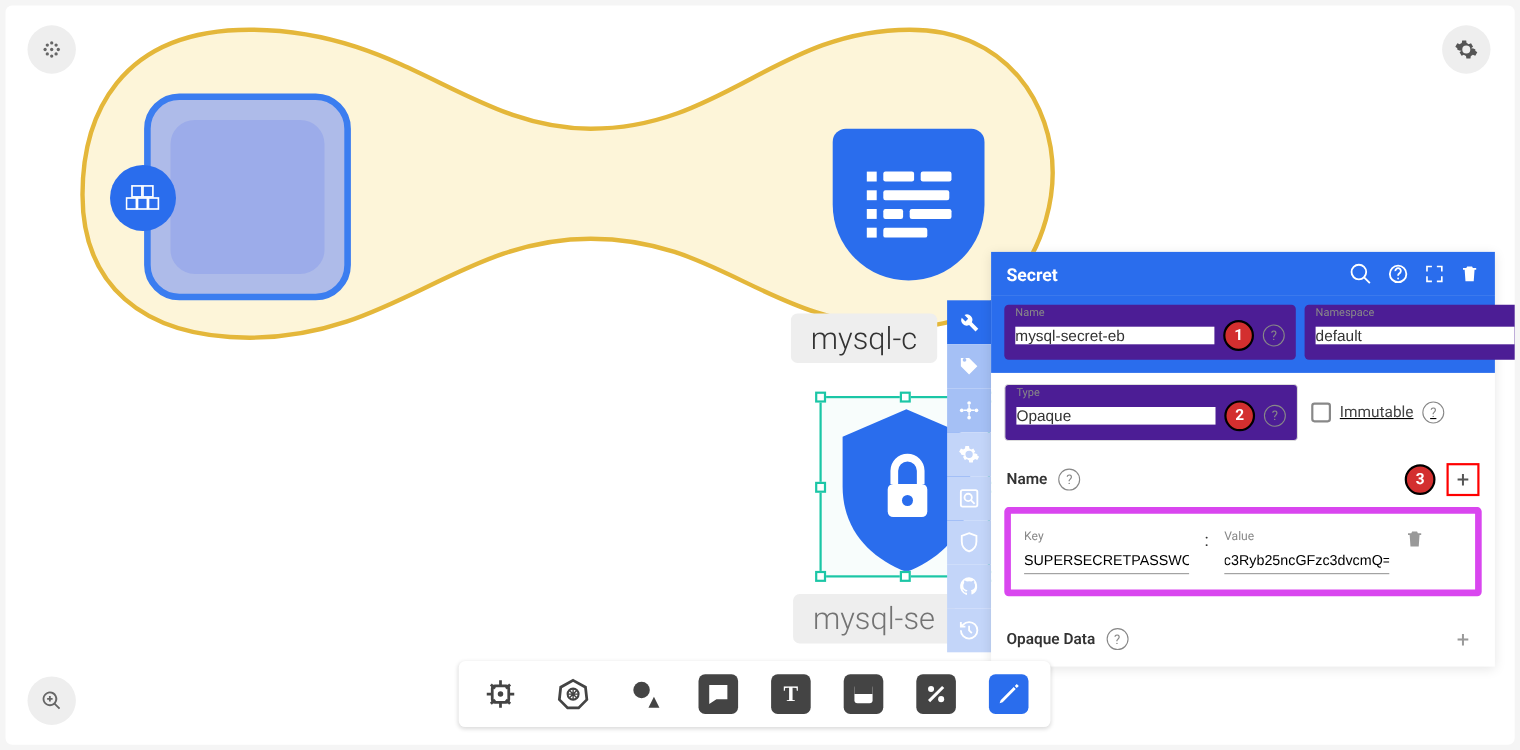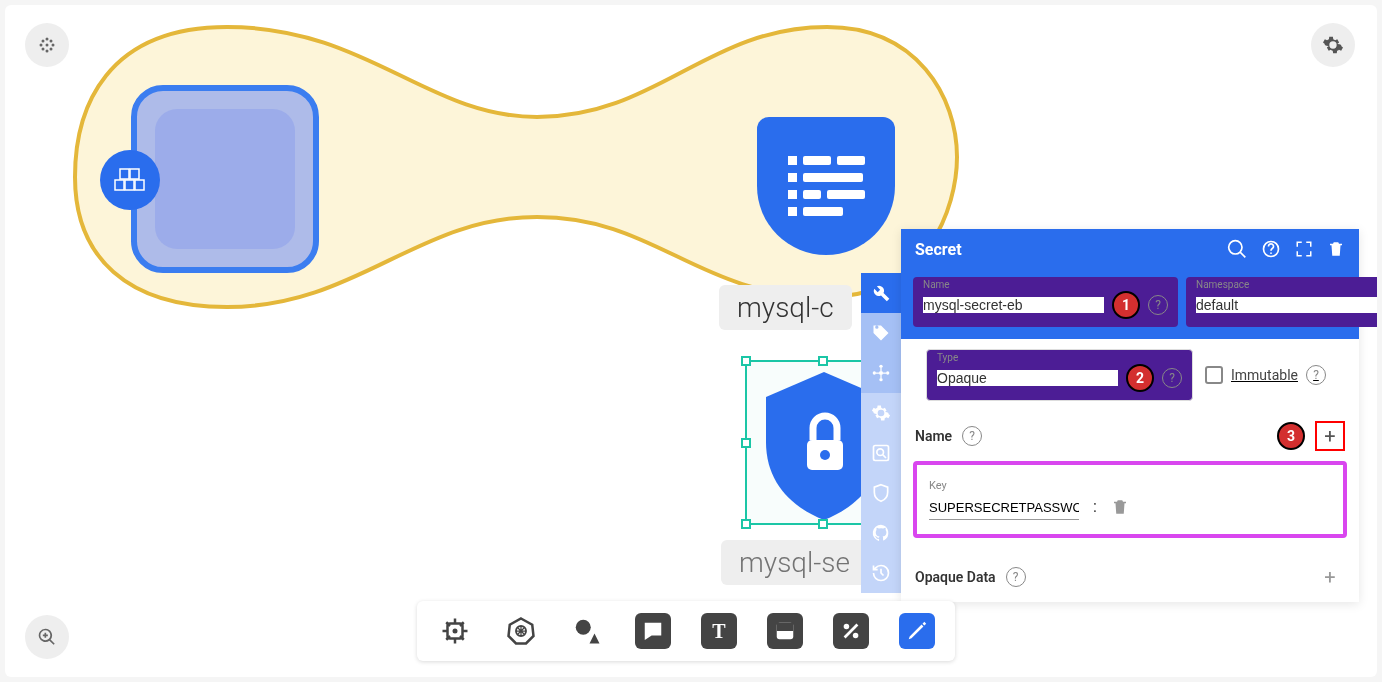--- a/index.html
+++ b/index.html
@@ -241,21 +241,21 @@
   border-radius: 50%;
   color: #fff;
   font-weight: bold;
   display: flex;
   align-items: center;
   justify-content: center;
   font-size: 14px;
 }
 
 .panel-row2 {
-  padding: 10px 25px;
+  padding: 10px 12px;
   display: flex;
   gap: 12px;
   align-items: center;
 }
 .field-bordered {
   border: 1px solid #ddd;
   border-radius: 4px;
 }
 .immut {
   display: flex;
@@ -295,24 +295,24 @@
   display: flex;
   align-items: center;
   justify-content: center;
   font-size: 20px;
   color: #999;
 }
 
 .data-row {
   margin: 0 12px 14px;
   padding: 14px 12px;
-  border: 4px solid #d946ef;
+  border: 6px solid #d946ef;
   border-radius: 4px;
   display: flex;
-  align-items: flex-end;
+  align-items: flex-start;
   gap: 14px;
 }
 .kv-field {
   display: flex;
   flex-direction: column;
   gap: 4px;
 }
 .kv-label { font-size: 11px; color: #888; }
 .kv-input {
   border: none;
@@ -563,20 +563,24 @@
       <div class="num-circle">3</div>
       <div class="add-btn">+</div>
     </div>
 
     <div class="data-row">
       <div class="kv-field">
         <span class="kv-label">Key</span>
         <input class="kv-input" value="SUPERSECRETPASSWORD" style="">
       </div>
       <span class="colon">:</span>
+      <div class="kv-field">
+        <span class="kv-label">Value</span>
+        <input class="kv-input" value="c3Ryb25ncGFzc3dvcmQ=" style="">
+      </div>
       <span class="trash">
         <svg width="18" height="18" viewBox="0 0 24 24">
             <path fill="#999" d="M6 7h12l-1 14H7L6 7zm3-4h6l1 2h4v2H4V5h4l1-2z"></path>
           </svg>
       </span>
     </div>
 
     <div class="section-header">
       <span class="section-title">Opaque Data</span>
       <div class="help-circle">?</div>

